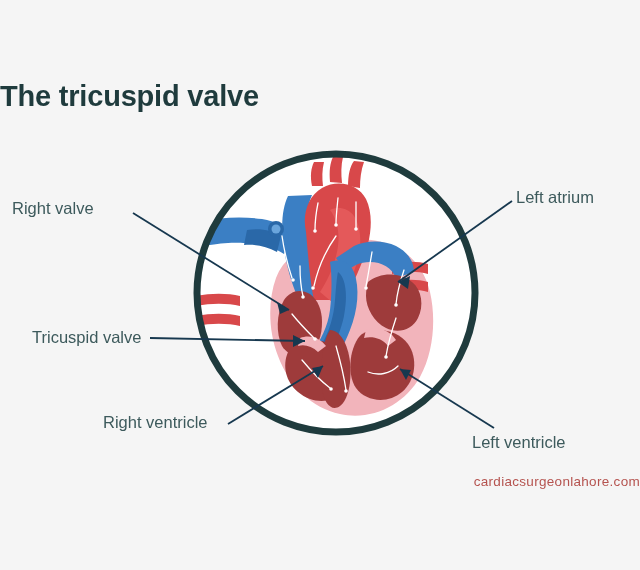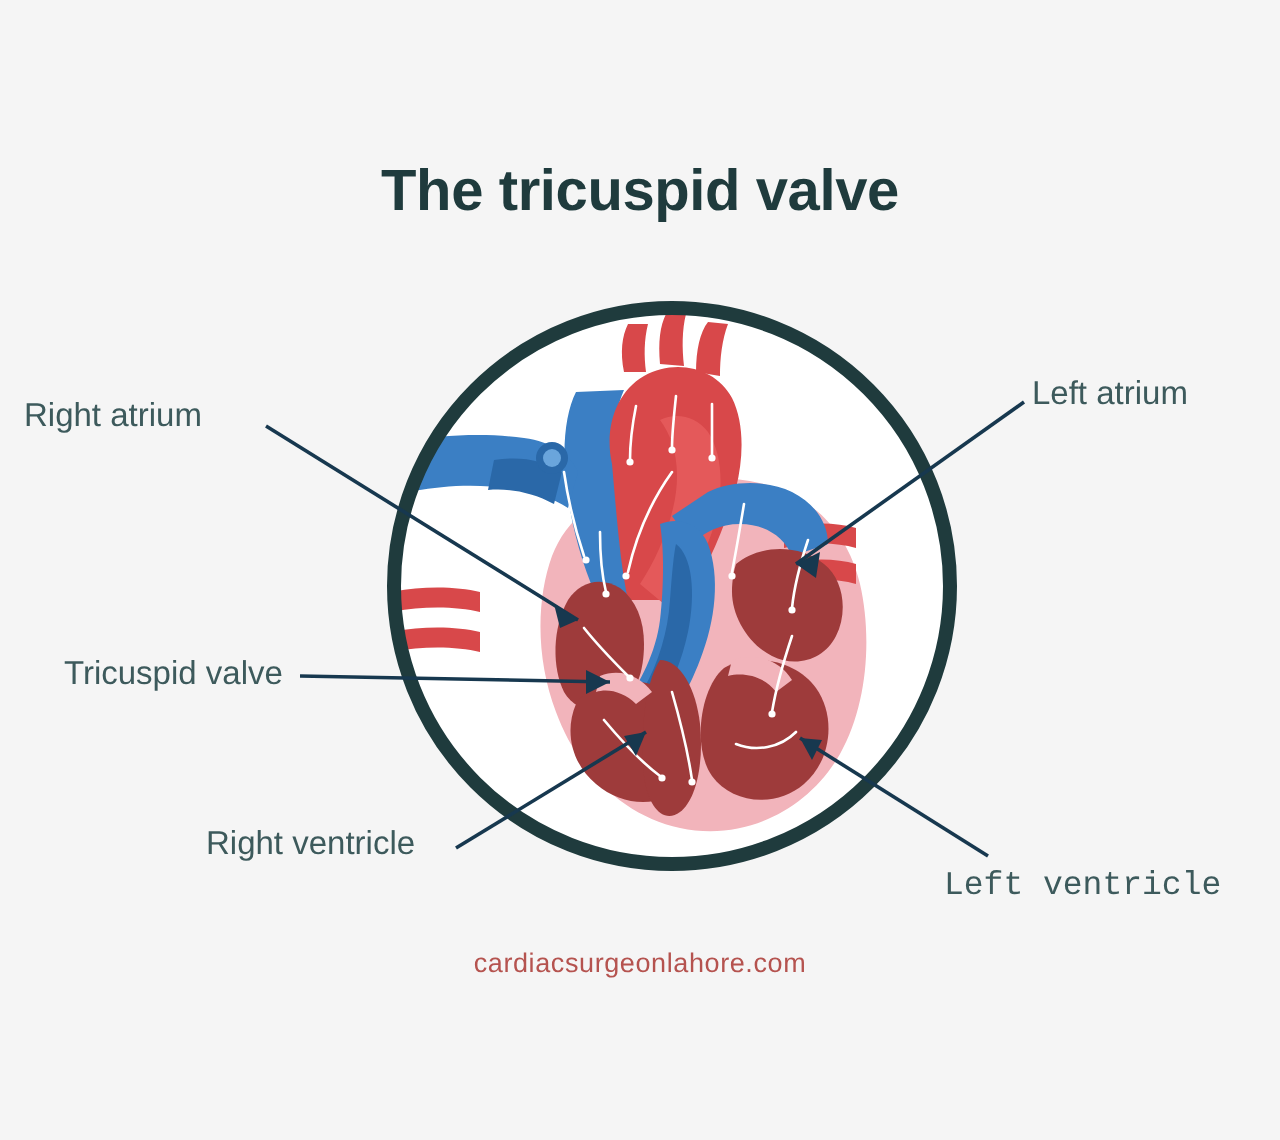--- a/index.html
+++ b/index.html
@@ -18,43 +18,42 @@
     position: absolute;
     left: 0; top: 0;
     width: 640px;
     height: 570px;
   }
   #page-title {
     position: absolute;
     left: 0;
     top: 80px;
     width: 640px;
-    text-align: center;
     font-size: 29px;
     font-weight: bold;
     color: #1f3b3d;
     letter-spacing: -0.2px;
   }
   .callout-label {
     position: absolute;
     font-size: 16.5px;
     color: #3d5a5c;
     white-space: nowrap;
   }
   #label-right-atrium   { left: 12px;  top: 199px; }
   #label-tricuspid      { left: 12px;  top: 328px; margin-left: 20px; }
   #label-right-ventricle{ left: 103px; top: 413px; text-align: center; }
   #label-left-atrium    { left: 516px; top: 188px; }
-  #label-left-ventricle { left: 472px; top: 433px; font-family: Liberation Mono, monospace; }
+  #label-left-ventricle { left: 472px; top: 433px; }
   #site-url {
     position: absolute;
     left: 0;
     top: 474px;
     width: 640px;
-    text-align: center;
+    text-align: right;
     font-size: 13.5px;
     color: #b5534f;
     letter-spacing: 0.3px;
   }
   svg.layer {
     position: absolute;
     left: 0; top: 0;
   }
 </style>
 </head>
@@ -230,21 +229,21 @@
     </g>
     <g fill="#17384f">
       <polygon points="289,310 277,302 280,314"></polygon>
       <polygon points="305,341 293,335 293,347"></polygon>
       <polygon points="323,366 312,368 318,378"></polygon>
       <polygon points="398,282 410,276 408,289"></polygon>
       <polygon points="400,369 411,370 406,380"></polygon>
     </g>
   </svg>
 
-  <div class="callout-label" id="label-right-atrium">Right atrium</div>
+  <div class="callout-label" id="label-right-atrium">Right valve</div>
 
   <div class="callout-label" id="label-tricuspid">Tricuspid valve</div>
 
   <div class="callout-label" id="label-right-ventricle">Right ventricle</div>
 
   <div class="callout-label" id="label-left-atrium">Left atrium</div>
 
   <div class="callout-label" id="label-left-ventricle">Left ventricle</div>
 
   <div id="site-url">cardiacsurgeonlahore.com</div>

